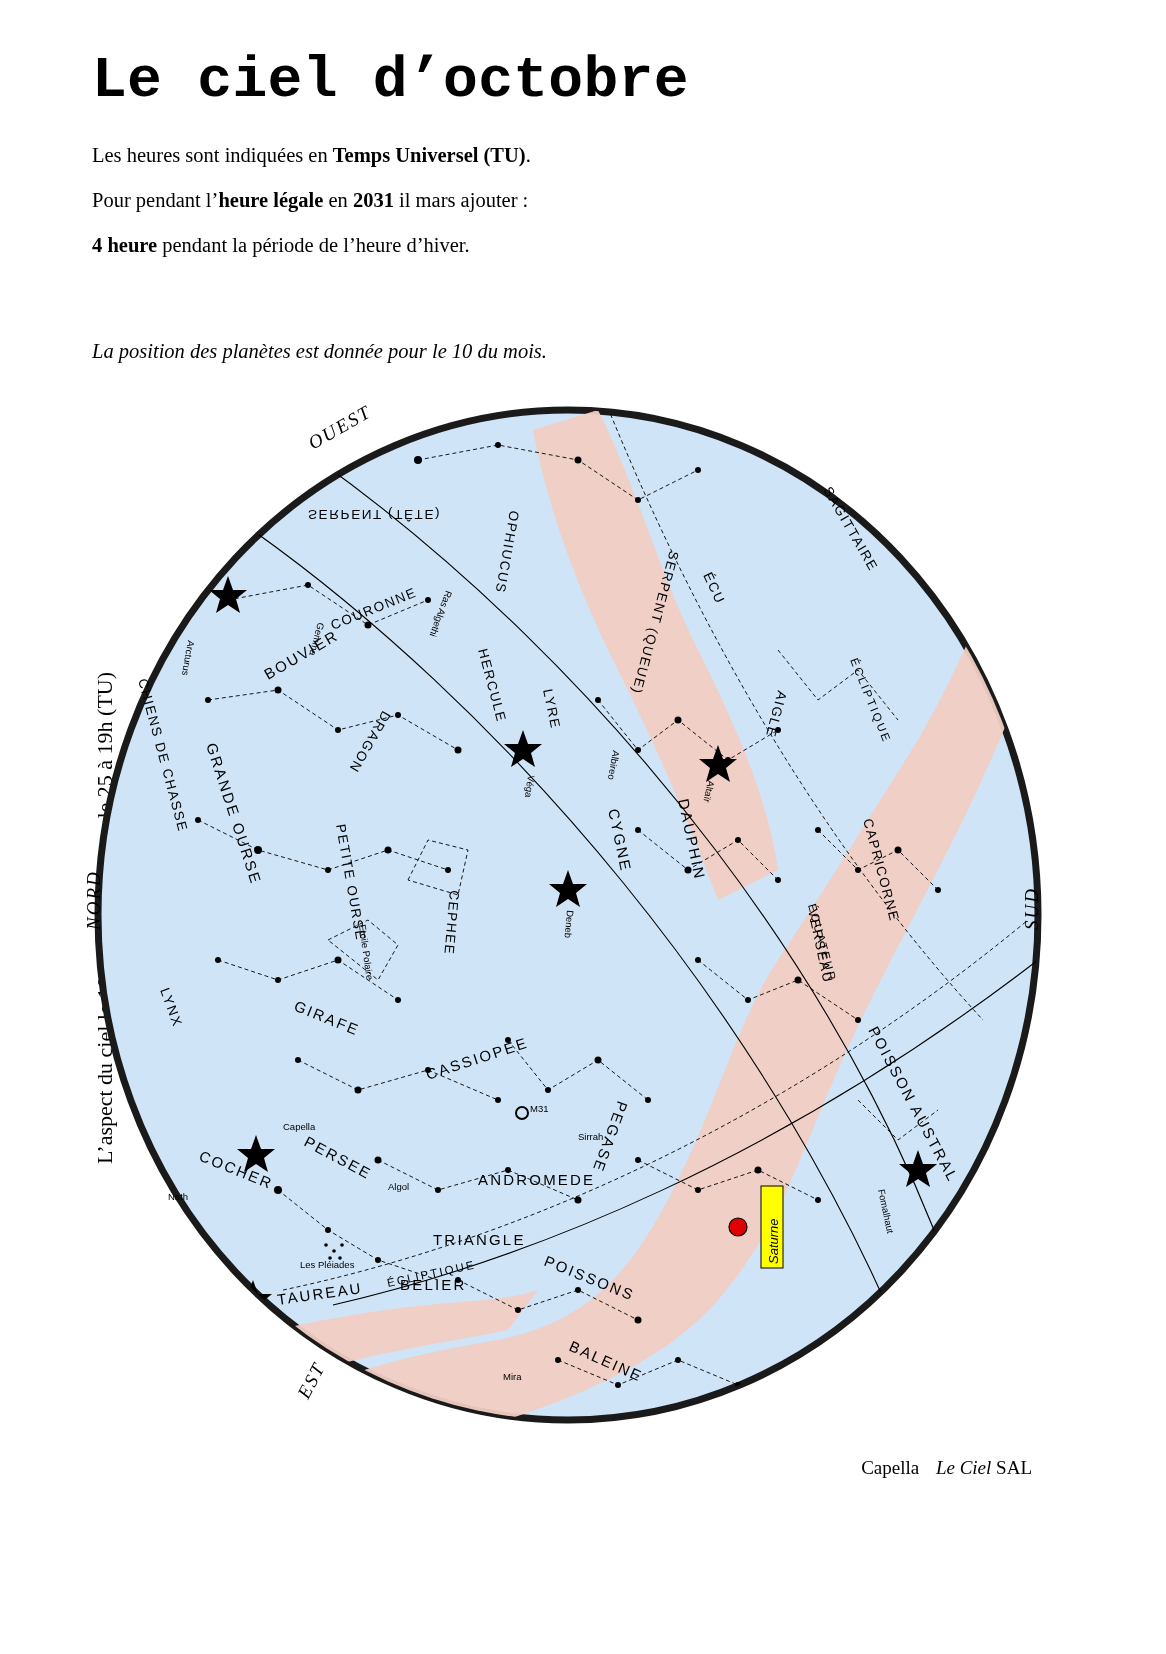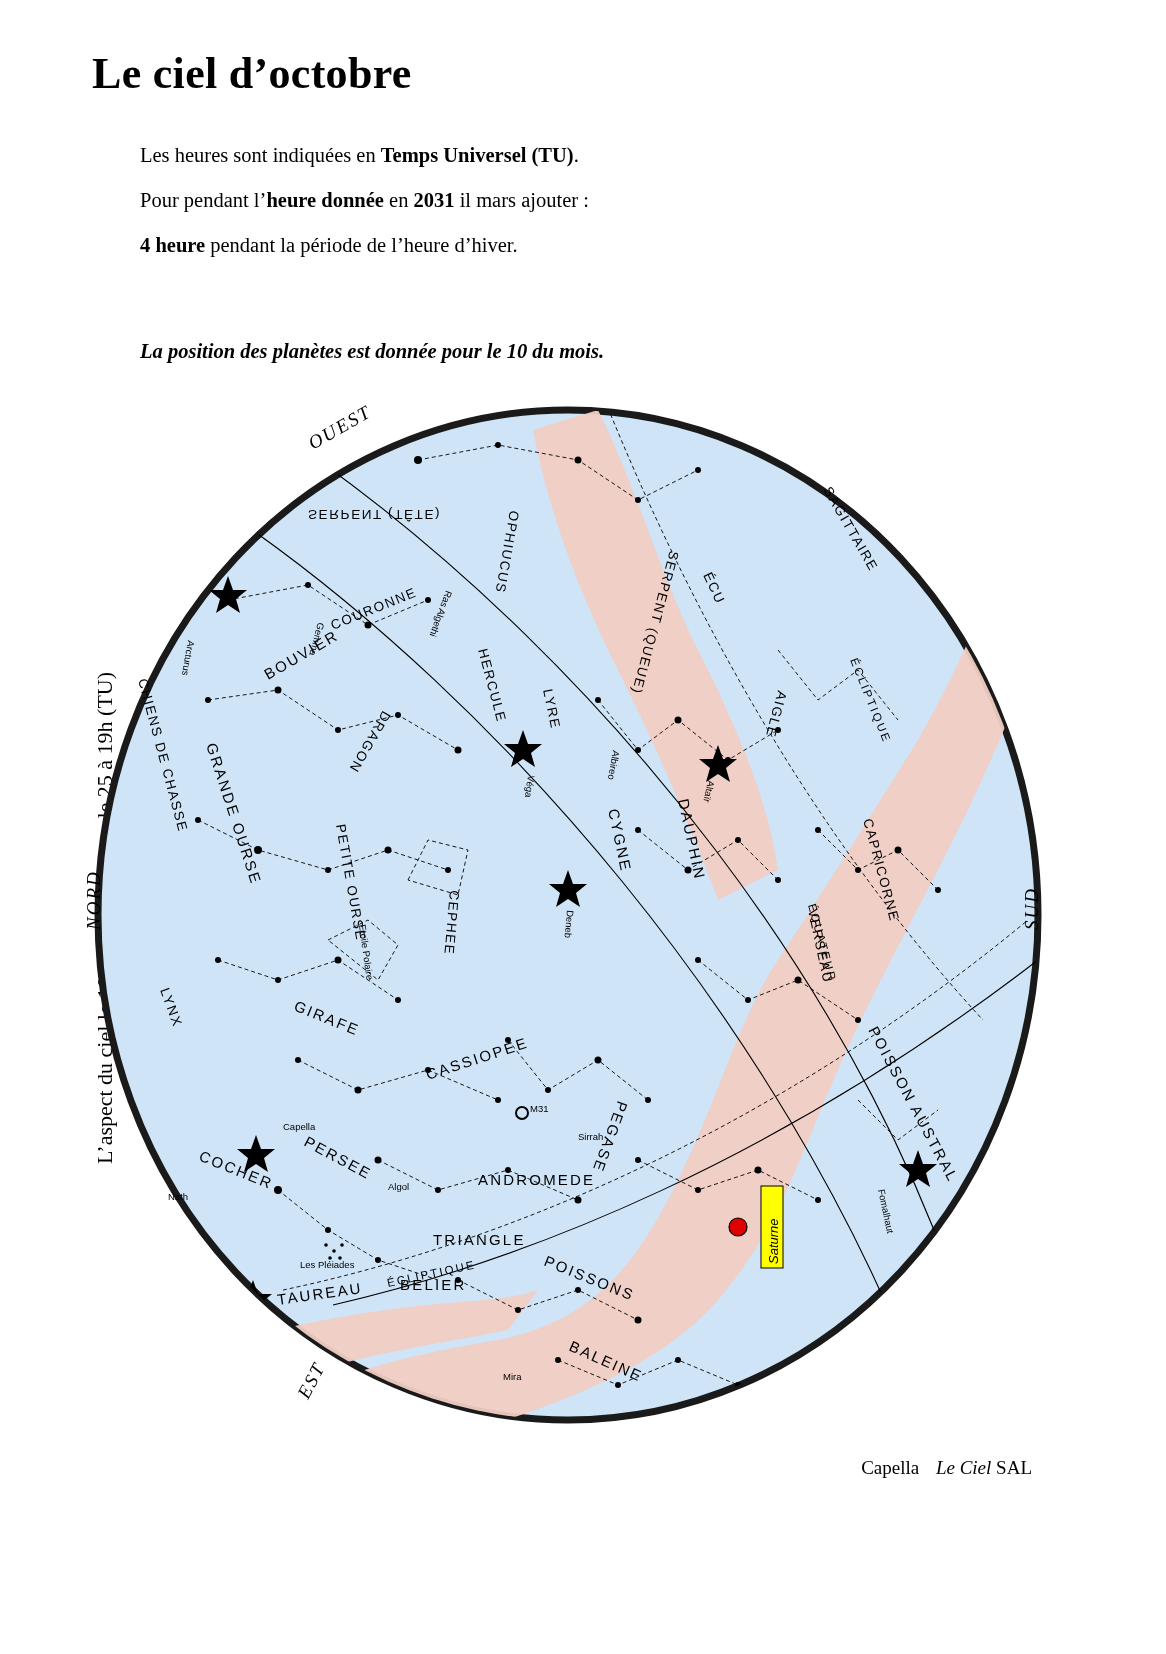--- a/index.html
+++ b/index.html
@@ -1,26 +1,26 @@
 <!DOCTYPE html>
 <html><head>
 <meta charset="utf-8">
 <style>
   html,body{margin:0;padding:0;background:#fff;}
   body{width:1166px;height:1654px;position:relative;font-family:"Liberation Serif",serif;color:#000;overflow:hidden;}
   #page{position:absolute;left:0;top:0;width:1166px;height:1654px;}
 
-  .title{position:absolute;left:92px;top:48px;font-size:44px;font-weight:700;letter-spacing:.3px;}
-
-  .para{position:absolute;font-size:20.5px;line-height:1.35;margin-left:48px;}
+  .title{position:absolute;left:92px;top:48px;font-size:58px;font-weight:700;letter-spacing:.3px;font-family:Liberation Mono, monospace;}
+
+  .para{position:absolute;font-size:20.5px;line-height:1.35;}
   .p1{left:92px;top:142px;}
   .p2{left:92px;top:187px;}
   .p3{left:92px;top:232px;}
   .p4{left:92px;top:275px;width:1000px;}
-  .p5{left:92px;top:338px;font-style:italic;font-weight:bold;}
+  .p5{left:92px;top:338px;font-style:italic;}
   .b{font-weight:700;}
 
   .vert-label{
     position:absolute;left:-255px;top:905px;width:720px;
     transform:rotate(-90deg);transform-origin:50% 50%;
     font-size:22px;text-align:center;
   }
 
   .footer{position:absolute;right:134px;top:1457px;font-size:19px;}
   .footer i{font-style:italic;margin-left:12px;}
@@ -41,21 +41,21 @@
 
 <div id="page">
 
   <div class="title">Le ciel d’octobre</div>
 
   <div class="para p1">
     <span>Les heures sont indiquées en </span><span class="b">Temps Universel (TU)</span><span>.</span>
   </div>
 
   <div class="para p2">
-    <span>Pour pendant l’</span><span class="b">heure donnée</span><span> en </span><span class="b">2031</span><span> il mars ajouter :</span>
+    <span>Pour pendant l’</span><span class="b">heure légale</span><span> en </span><span class="b">2031</span><span> il mars ajouter :</span>
   </div>
 
   <div class="para p3">
     <span class="b">4 heure</span><span> pendant la période de l’heure d’hiver.</span>
   </div>
 
 
   <div class="para p5">La position des planètes est donnée pour le 10 du mois.</div>
 
   <div class="vert-label">L’aspect du ciel le 10 octobre à 20h ou le 25 à 19h (TU)</div>

